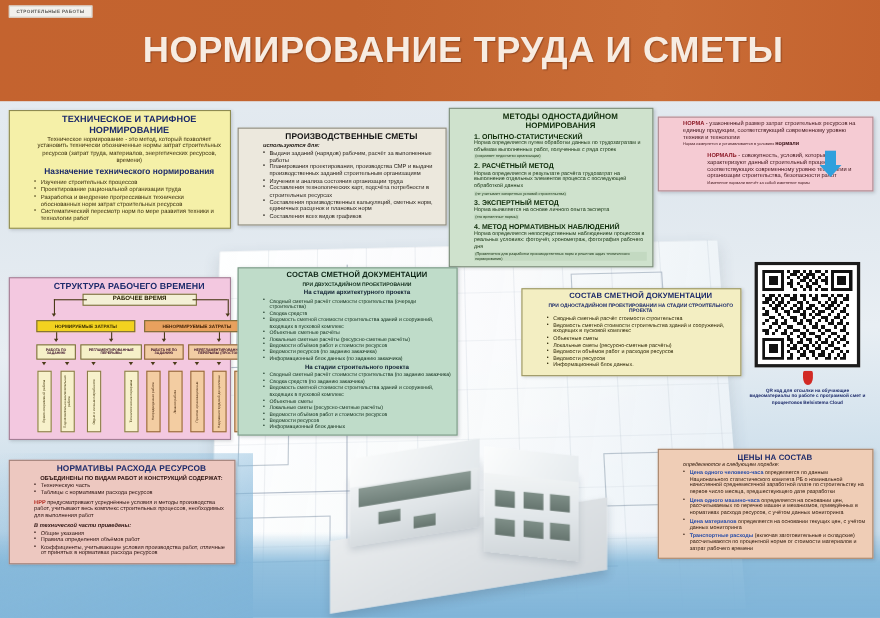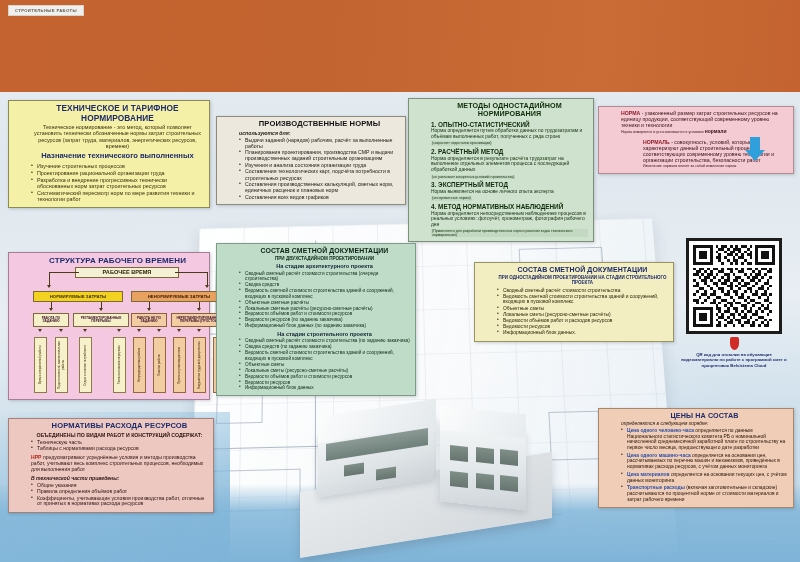--- a/index.html
+++ b/index.html
@@ -333,36 +333,37 @@
     <div class="m-winB" style="left:150px;top:44px;"></div>
     <div class="m-winB" style="left:176px;top:46px;"></div>
     <div class="m-winB" style="left:200px;top:48px;"></div>
     <div class="m-winB" style="left:150px;top:70px;"></div>
     <div class="m-winB" style="left:176px;top:72px;"></div>
     <div class="m-winB" style="left:200px;top:74px;"></div>
   </div>
 
   <div class="header">
     <div class="kicker">СТРОИТЕЛЬНЫЕ РАБОТЫ</div>
+    <div class="main-title">НОРМИРОВАНИЕ ТРУДА И СМЕТЫ</div>
   </div>
 
   <div class="card" id="card-tech">
     <h3>ТЕХНИЧЕСКОЕ И ТАРИФНОЕ НОРМИРОВАНИЕ</h3>
     <p class="center-b">Техническое нормирование - это метод, который позволяет установить технически обозначенные нормы затрат строительных ресурсов (затрат труда, материалов, энергетических ресурсов, времени)</p>
-    <div class="sub2">Назначение технического выполненных</div>
+    <div class="sub2">Назначение технического нормирования</div>
     <ul>
       <li>Изучение строительных процессов</li>
       <li>Проектирование рациональной организации труда</li>
       <li>Разработка и внедрение прогрессивных технически обоснованных норм затрат строительных ресурсов</li>
       <li>Систематический пересмотр норм по мере развития техники и технологии работ</li>
     </ul>
   </div>
 
   <div class="card" id="card-prod">
-    <h3>ПРОИЗВОДСТВЕННЫЕ НОРМЫ</h3>
+    <h3>ПРОИЗВОДСТВЕННЫЕ СМЕТЫ</h3>
     <p style="font-style:italic;font-weight:bold;">используются для:</p>
     <ul>
       <li>Выдачи заданий (нарядов) рабочим, расчёт за выполненные работы</li>
       <li>Планирования проектирования, производства СМР и выдачи производственных заданий строительным организациям</li>
       <li>Изучения и анализа состояния организации труда</li>
       <li>Составления технологических карт, подсчёта потребности в строительных ресурсах</li>
       <li>Составления производственных калькуляций, сметных норм, единичных расценок и плановых норм</li>
       <li>Составления всех видов графиков</li>
     </ul>
   </div>

